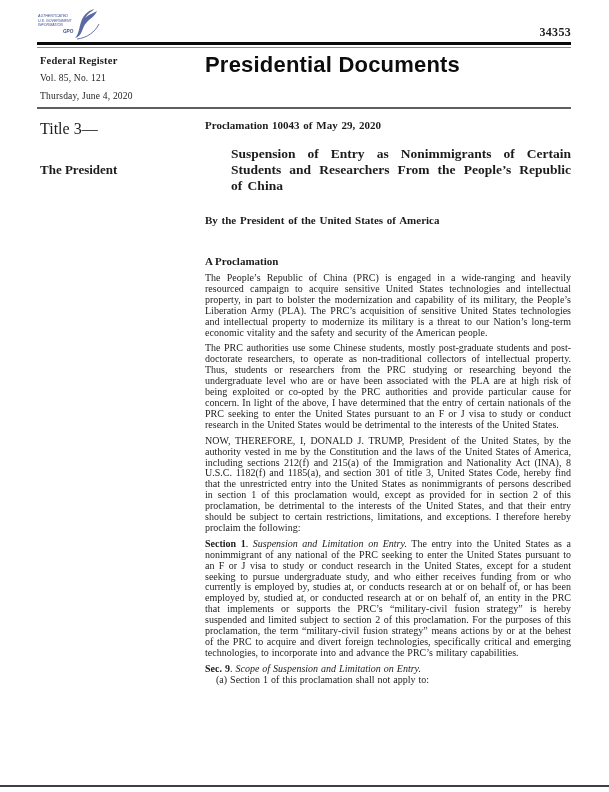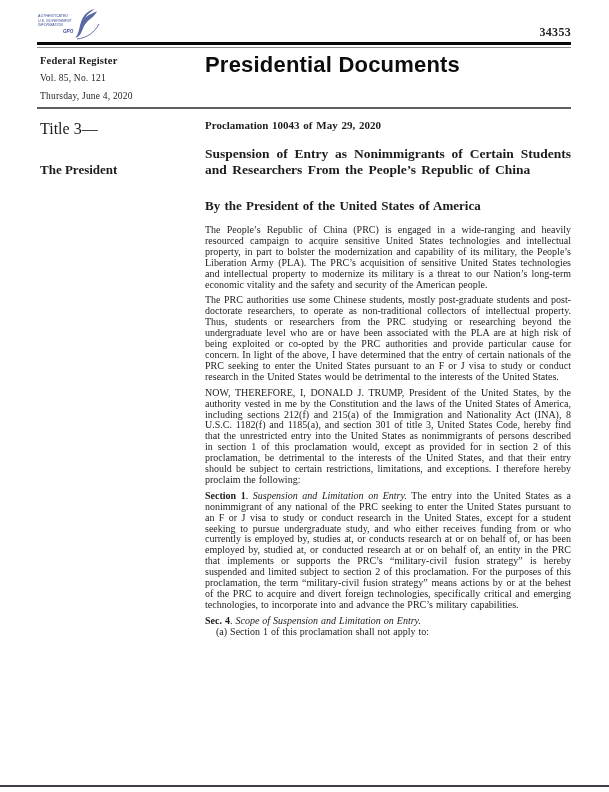--- a/index.html
+++ b/index.html
@@ -34,23 +34,23 @@
   .rule-mid { position:absolute; left:37px; right:38px; top:107px; height:2px; background:#5f5f5f; }
   
   .content { position:absolute; left:37px; top:119px; width:534px; }
   .left-col { position:absolute; left:3px; top:1px; width:160px; }
   .title3    { font-size:16px; font-weight:normal; }
   .president { font-size:13px; font-weight:bold; margin-top:24px; }
   .main-col { margin-left:168px; width:366px; }
   .proc-line { font-size:11px; font-weight:bold; margin-bottom:15px; word-spacing:1px; }
   .doc-title {
     font-size:13.5px; font-weight:bold; line-height:16px;
-    text-align:justify; word-spacing:2px; margin-bottom:20px;
+    text-align:justify; word-spacing:2px; margin-bottom:20px;margin-left:26px;
   }
-  .byline  { font-size:13px; font-weight:bold; margin-bottom:11px; word-spacing:1px; }
+  .byline  { font-size:11px; font-weight:bold; margin-bottom:29px; word-spacing:1px; }
   .subhead { font-size:11px; font-weight:bold; margin-bottom:6px; }
   .main-col p {
     font-size:10px; line-height:10.9px; text-align:justify;
     margin-bottom:5px; word-spacing:.5px;
   }
   .main-col p.line { text-align:left; text-indent:11px; margin-bottom:0; }
   .main-col p.sec2 { margin-bottom:0; }
   
   .bottom-line { position:absolute; left:0; right:0; top:785px; height:2px; background:#3d4147; }
 </style>
@@ -91,27 +91,28 @@
   <div class="content">
     <div class="left-col">
       <div class="title3">Title 3—</div>
       <div class="president">The President</div>
     </div>
 
     <div class="main-col">
       <div class="proc-line">Proclamation 10043 of May 29, 2020</div>
       <div class="doc-title">Suspension of Entry as Nonimmigrants of Certain Students and Researchers From the People’s Republic of China</div>
       <div class="byline">By the President of the United States of America</div>
+      <div class="subhead">A Proclamation</div>
 
       <p>The People’s Republic of China (PRC) is engaged in a wide-ranging and heavily resourced campaign to acquire sensitive United States technologies and intellectual property, in part to bolster the modernization and capability of its military, the People’s Liberation Army (PLA). The PRC’s acquisition of sensitive United States technologies and intellectual property to modernize its military is a threat to our Nation’s long-term economic vitality and the safety and security of the American people.</p>
       <p>The PRC authorities use some Chinese students, mostly post-graduate students and post-doctorate researchers, to operate as non-traditional collectors of intellectual property. Thus, students or researchers from the PRC studying or researching beyond the undergraduate level who are or have been associated with the PLA are at high risk of being exploited or co-opted by the PRC authorities and provide particular cause for concern. In light of the above, I have determined that the entry of certain nationals of the PRC seeking to enter the United States pursuant to an F or J visa to study or conduct research in the United States would be detrimental to the interests of the United States.</p>
       <p>NOW, THEREFORE, I, DONALD J. TRUMP, President of the United States, by the authority vested in me by the Constitution and the laws of the United States of America, including sections 212(f) and 215(a) of the Immigration and Nationality Act (INA), 8 U.S.C. 1182(f) and 1185(a), and section 301 of title 3, United States Code, hereby find that the unrestricted entry into the United States as nonimmigrants of persons described in section 1 of this proclamation would, except as provided for in section 2 of this proclamation, be detrimental to the interests of the United States, and that their entry should be subject to certain restrictions, limitations, and exceptions. I therefore hereby proclaim the following:</p>
 
       <p><b>Section 1</b><span>. </span><i>Suspension and Limitation on Entry.</i><span> The entry into the United States as a nonimmigrant of any national of the PRC seeking to enter the United States pursuant to an F or J visa to study or conduct research in the United States, except for a student seeking to pursue undergraduate study, and who either receives funding from or who currently is employed by, studies at, or conducts research at or on behalf of, or has been employed by, studied at, or conducted research at or on behalf of, an entity in the PRC that implements or supports the PRC’s “military-civil fusion strategy” is hereby suspended and limited subject to section 2 of this proclamation. For the purposes of this proclamation, the term “military-civil fusion strategy” means actions by or at the behest of the PRC to acquire and divert foreign technologies, specifically critical and emerging technologies, to incorporate into and advance the PRC’s military capabilities.</span></p>
 
-      <p class="sec2"><b>Sec. 4</b><span>. </span><i>Scope of Suspension and Limitation on Entry.</i></p>
+      <p class="sec2"><b>Sec. 9</b><span>. </span><i>Scope of Suspension and Limitation on Entry.</i></p>
 
       <p class="line">(a) Section 1 of this proclamation shall not apply to:</p>
     </div>
   </div>
 
   <div class="bottom-line"></div>
 </div>
 
 </body></html>

